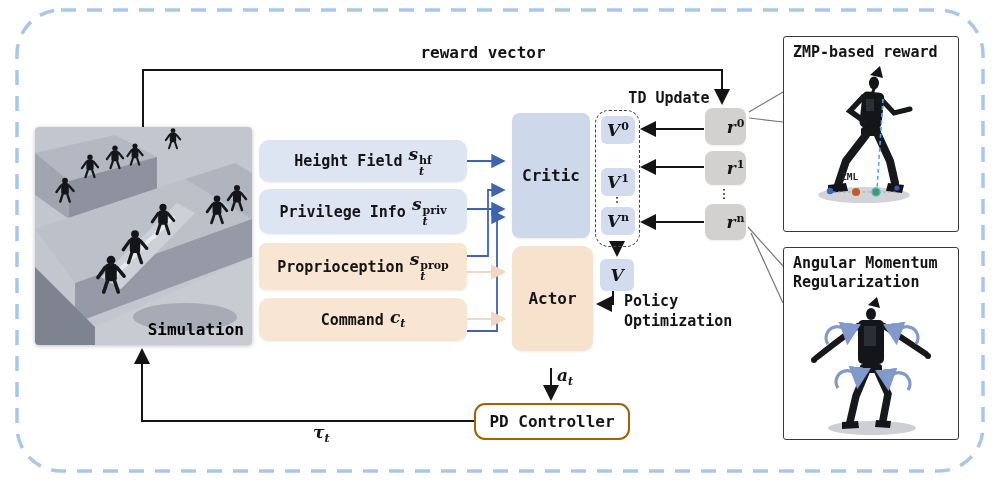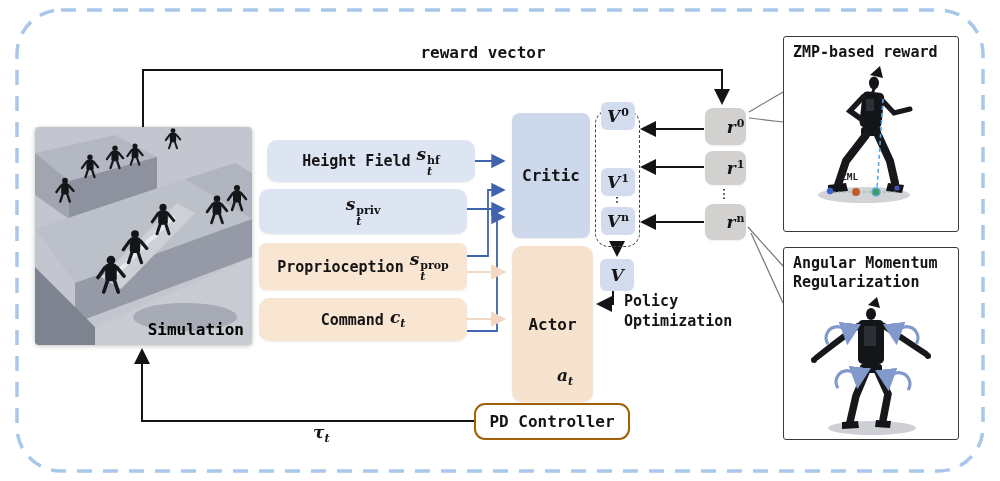--- a/index.html
+++ b/index.html
@@ -32,21 +32,21 @@
   .mk-blue{fill:var(--arrow-blue,#3f63ad);}
   .mk-peach{fill:var(--arrow-peach,#f0d8c3);}
   .outer{stroke:var(--outer-border,#a9c7e9);stroke-width:3.5;fill:none;stroke-dasharray:15 11;}
 
   .box{position:absolute;z-index:2;display:flex;align-items:center;justify-content:center;
        border-radius:10px;font-weight:bold;font-size:15px;box-shadow:0 1px 2px rgba(0,0,0,.07);}
   .inp{left:259px;width:208px;gap:6px;}
   .b-blue{background:var(--input-blue,#dee5f2);}
   .b-orange{background:var(--input-orange,#f8e5d2);}
   .critic{left:512px;top:113px;width:78px;height:125px;background:var(--critic-blue,#cdd8eb);font-size:16px;border-radius:8px;}
-  .actor{left:512px;top:246px;width:81px;height:156px;background:var(--actor-orange,#f6e2cd);font-size:16px;}
+  .actor{left:512px;top:246px;width:81px;height:105px;background:var(--actor-orange,#f6e2cd);font-size:16px;}
   .vbox{left:601px;width:34px;height:28px;background:var(--value-blue,#d2dcee);border-radius:6px;box-shadow:none;}
   .rbox{left:705px;width:41px;background:var(--reward-gray,#d3d1cf);border-radius:8px;padding-left:20px;}
   .tdwrap{position:absolute;z-index:1;left:595px;top:110px;width:45px;height:137px;
           border:1.6px dashed #444;border-radius:14px;background:transparent;}
   .pd{left:474px;top:403px;width:156px;height:37px;background:#fff;border:2px solid #a16207;
       border-radius:11px;font-size:16px;box-shadow:none;}
 
   .lbl{position:absolute;z-index:3;font-weight:bold;font-size:15px;line-height:1.3;}
   .math{font-family:"DejaVu Serif", serif;font-weight:bold;font-style:italic;font-size:17px;line-height:1;}
   .math .stack{display:inline-flex;flex-direction:column;align-items:flex-start;vertical-align:-4px;
@@ -170,28 +170,29 @@
         <use href="#sbot" transform="translate(128,96) scale(1.2)"></use>
         <use href="#sbot" transform="translate(100,124) scale(1.3)"></use>
         <use href="#sbot" transform="translate(76,152) scale(1.45)"></use>
         <use href="#sbot" transform="translate(182,86) scale(1.1)"></use>
         <use href="#sbot" transform="translate(202,74) scale(1.0)"></use>
       </g>
     </svg>
     <div class="simlabel">Simulation</div>
   </div>
 
-  <div class="box inp b-blue" style="top:140px;height:42px;margin-left:8px;">
+  <div class="box inp b-blue" style="top:140px;height:42px;">
     <span>Height Field</span>
     <span class="math"><i>s</i><span class="stack">
           <sup>hf</sup>
           <sub>t</sub>
         </span></span>
   </div>
   <div class="box inp b-blue" style="top:189px;height:45px;">
+    <span>Privilege Info</span>
     <span class="math"><i>s</i><span class="stack">
           <sup>priv</sup>
           <sub>t</sub>
         </span></span>
   </div>
   <div class="box inp b-orange" style="top:243px;height:47px;border-radius:7px;">
     <span>Proprioception</span>
     <span class="math"><i>s</i><span class="stack">
           <sup>prop</sup>
           <sub>t</sub>
@@ -203,21 +204,21 @@
   </div>
 
   <div class="box critic">
     <span>Critic</span>
   </div>
   <div class="box actor">
     <span>Actor</span>
   </div>
 
   <div class="tdwrap"></div>
-  <div class="box vbox" style="top:102px;">
+  <div class="box vbox" style="top:116px;">
     <span class="vr"><i>V</i><sup>0</sup></span>
   </div>
   <div class="box vbox" style="top:136px;margin-top:32px;">
     <span class="vr"><i>V</i><sup>1</sup></span>
   </div>
   <div class="box vbox" style="top:207px;">
     <span class="vr"><i>V</i><sup>n</sup></span>
   </div>
   <div class="box vbox" style="left:600px;top:259px;height:32px;">
     <span class="vr"><i>V</i></span>
@@ -231,20 +232,21 @@
   </div>
   <div class="box rbox" style="top:204px;height:36px;">
     <span class="vr"><i>r</i><sup>n</sup></span>
   </div>
 
   <div class="box pd">
     <span>PD Controller</span>
   </div>
 
   <div class="lbl" style="left:398px;top:43px;width:170px;text-align:center;font-size:16px;">reward vector</div>
+  <div class="lbl" style="left:613px;top:89px;width:112px;text-align:center;">TD Update</div>
   <div class="lbl" style="left:624px;top:292px;width:122px;">Policy Optimization</div>
   <div class="lbl math" style="left:557px;top:367px;"><i>a</i><sub>t</sub></div>
   <div class="lbl math" style="left:313px;top:424px;"><i>τ</i><sub>t</sub></div>
 
   <div class="callout" style="top:36px;height:196px;">
     <svg width="173" height="193" viewBox="0 0 173 193">
       <defs>
         <marker id="mzmp" markerWidth="7" markerHeight="7" refX="5" refY="3.5" orient="auto">
           <path fill="#8299cc" d="M0,0 L7,3.5 L0,7 Z"></path>
         </marker>

